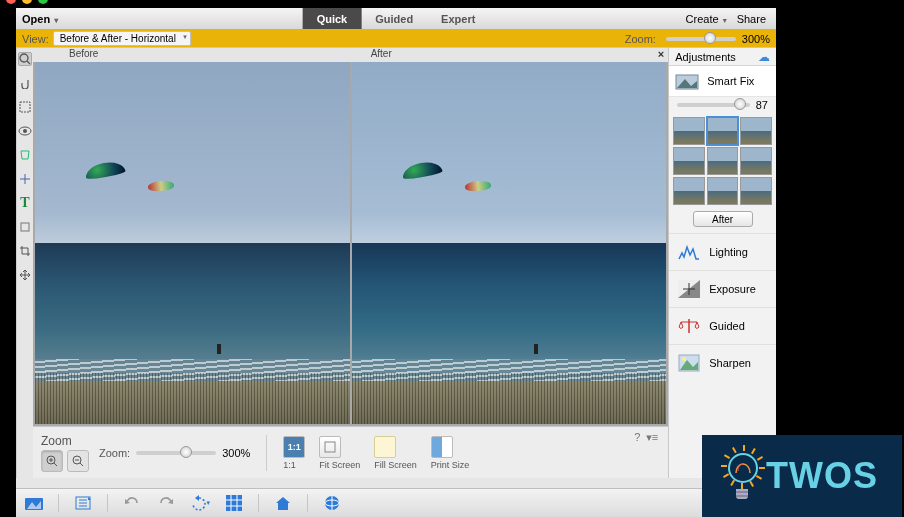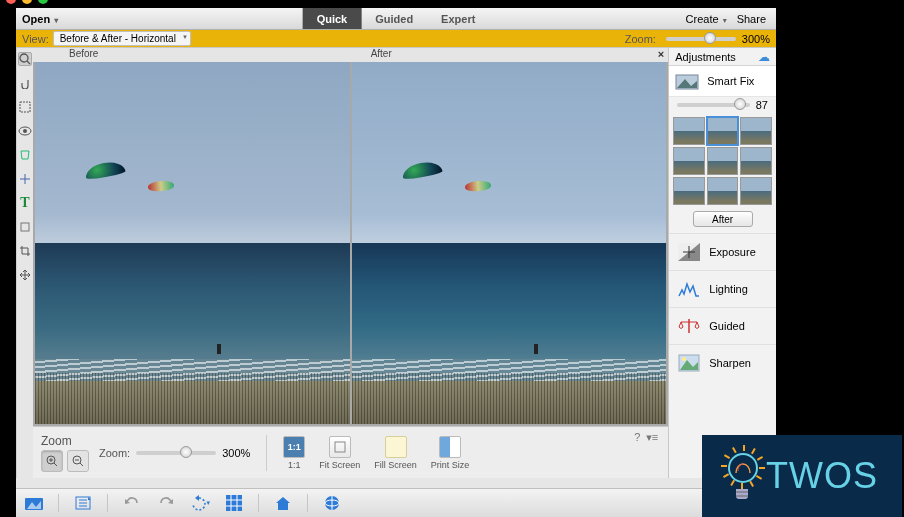--- a/index.html
+++ b/index.html
@@ -58,21 +58,21 @@
 .after .sky { filter: saturate(1.05) brightness(1.02); }
 .after .sea { filter: saturate(1.1) contrast(1.05); }
 
 
 .zoombar { height: 52px; background: #ededed; border-top: 1px solid #c8c8c8; display: flex; align-items: center; padding: 0 8px; gap: 10px; position: relative; }
 .zoombar .zlbl { color: #555; }
 .zoombtn { width: 22px; height: 22px; border: 1px solid #bbb; background: #e3e3e3; border-radius: 3px; display: flex; align-items:center; justify-content:center; }
 .zoombtn.active { background: #cfcfcf; box-shadow: inset 0 1px 2px rgba(0,0,0,0.2); }
 .zoombar .divider { width:1px; height:36px; background:#ccc; margin: 0 6px; }
 .fitgroup { display: flex; gap: 14px; }
-.fititem { display:flex; flex-direction:column; align-items:center; gap:2px; }
+.fititem { display:flex; flex-direction:column; align-items:flex-start; gap:2px; }
 .fiticon { width: 22px; height: 22px; border: 1px solid #bbb; background: linear-gradient(#fff,#e8e8e8); border-radius:2px; display:flex; align-items:center; justify-content:center; font-size:9px; }
 .fiticon.onebyone { background:#4a7fb0; color:#fff; font-weight:bold; }
 .fiticon.fillscr { background:#fcf6d5; border-color:#d7cf97; }
 .fiticon.printsz { background: linear-gradient(90deg,#6fa8dc 50%,#fff 50%); }
 .fitlabel { font-size: 9px; color: #555; }
 .zoombar .help { position:absolute; right:10px; top:4px; display:flex; gap:6px; color:#777; font-size:10px; }
 
 
 .rightpanel { width: 128px; background: #f2f2f2; border-left: 1px solid #c8c8c8; display:flex; flex-direction: column; }
 .adjhead { height: 18px; display:flex; align-items:center; padding: 0 6px; border-bottom:1px solid #d5d5d5; justify-content: space-between; }
@@ -95,21 +95,21 @@
 .appbar .ic { width:20px; height:20px; display:flex; align-items:center; justify-content:center; color:#4a7fb0; }
 .appbar .sep { width:1px; height:18px; background:#c6c6c6; }
 .appbar .undo, .appbar .redo { color:#888; }
 
 
 .twos { position:absolute; right:2px; bottom:0; width:200px; height:82px; background:#0a2a4a; display:flex; align-items:center; justify-content:center; gap:6px; }
 .twos .bulb { width:34px; height:46px; position:relative; }
 .twos .bulb .glass { width:30px; height:30px; border:2px solid #67d2e6; border-radius:50%; position:absolute; top:0; left:2px; }
 .twos .bulb .rays { position:absolute; inset:-4px; }
 .twos .bulb .rays span { position:absolute; width:2px; height:6px; background:#f6a623; left:50%; top:-4px; transform-origin: 0 22px; }
-.twos .txt { color:#67d2e6; font-family: Arial Black, Arial, sans-serif; font-weight:400; font-size:36px; letter-spacing:1px; }
+.twos .txt { color:#67d2e6; font-family: Arial Black, Arial, sans-serif; font-weight:700; font-size:36px; letter-spacing:1px; }
 
 
 svg { display:block; }
 </style>
 </head>
 <body>
 
 <div class="traffic">
   <span class="tl-r"></span>
   <span class="tl-y"></span>
@@ -323,35 +323,35 @@
         <div class="th"></div>
         <div class="th"></div>
         <div class="th"></div>
       </div>
       <div class="autobtn">After</div>
 
       <div class="adjlist">
         <div class="item">
           <span class="ic">
               <svg width="22" height="18">
+                <polyline points="1,16 4,10 6,14 9,4 12,12 15,6 18,16 21,16" fill="none" stroke="#2d7bd6" stroke-width="1.5"></polyline>
+              </svg>
+            </span>
+          <span>Lighting</span>
+        </div>
+        <div class="item">
+          <span class="ic">
+              <svg width="22" height="18">
                 <rect width="22" height="18" fill="#888"></rect>
                 <polygon points="0,0 22,0 0,18" fill="#eee"></polygon>
                 <line x1="5" y1="9" x2="17" y2="9" stroke="#333"></line>
                 <line x1="11" y1="3" x2="11" y2="15" stroke="#333"></line>
               </svg>
             </span>
           <span>Exposure</span>
-        </div>
-        <div class="item">
-          <span class="ic">
-              <svg width="22" height="18">
-                <polyline points="1,16 4,10 6,14 9,4 12,12 15,6 18,16 21,16" fill="none" stroke="#2d7bd6" stroke-width="1.5"></polyline>
-              </svg>
-            </span>
-          <span>Lighting</span>
         </div>
         <div class="item">
           <span class="ic">
               <svg width="22" height="18">
                 <line x1="11" y1="2" x2="11" y2="16" stroke="#c33" stroke-width="1.5"></line>
                 <line x1="3" y1="5" x2="19" y2="5" stroke="#c33"></line>
                 <path d="M3 5 L1 10 Q3 13 5 10 Z" fill="none" stroke="#c33"></path>
                 <path d="M19 5 L17 10 Q19 13 21 10 Z" fill="none" stroke="#c33"></path>
               </svg>
             </span>

